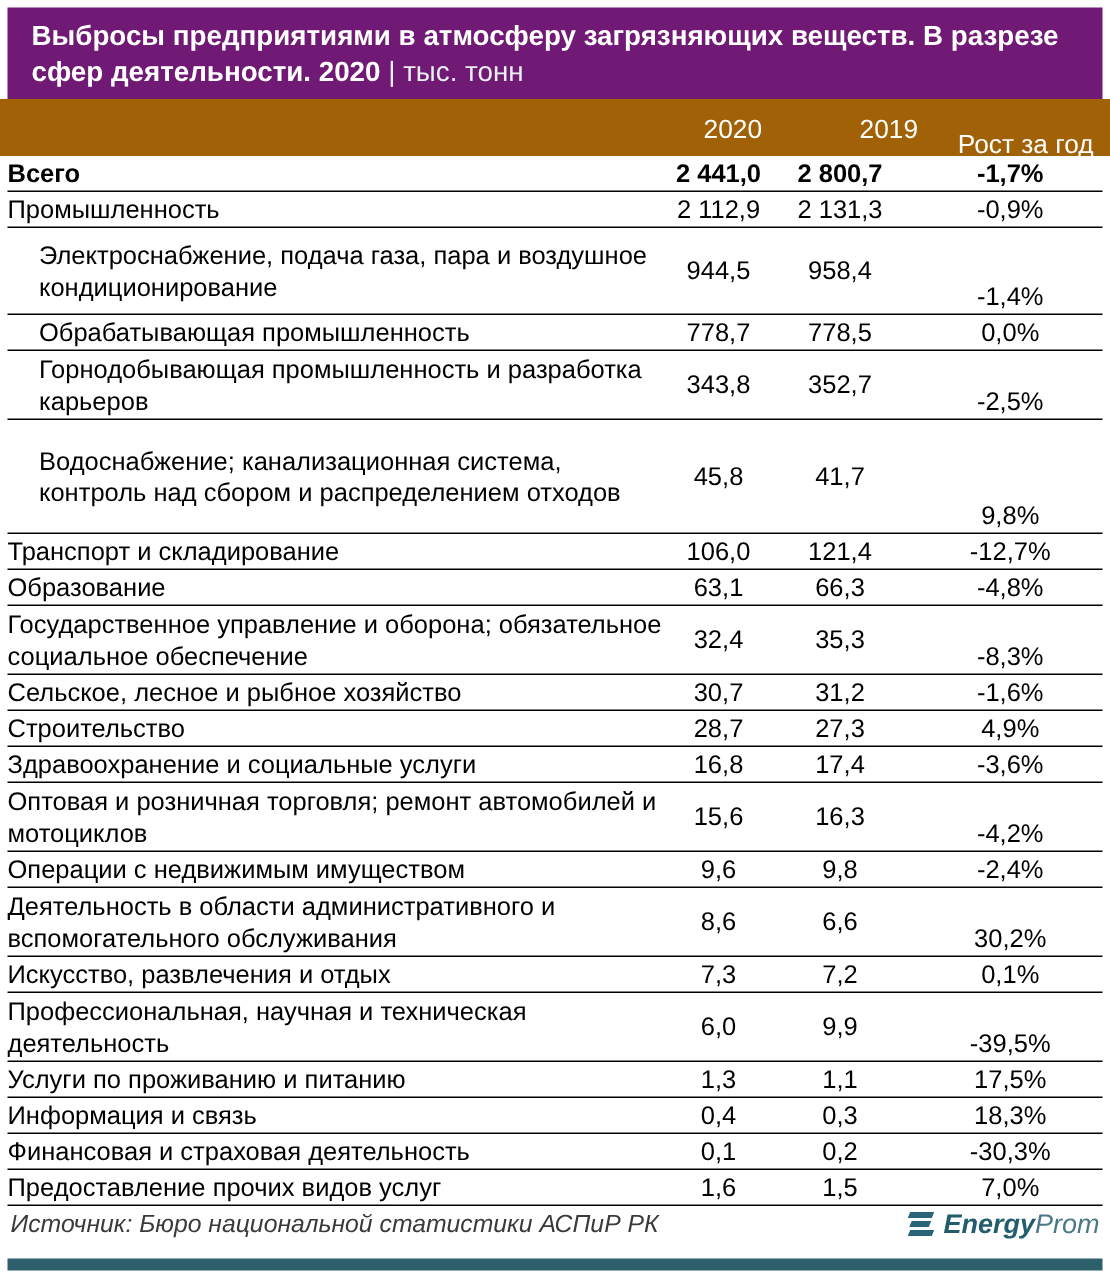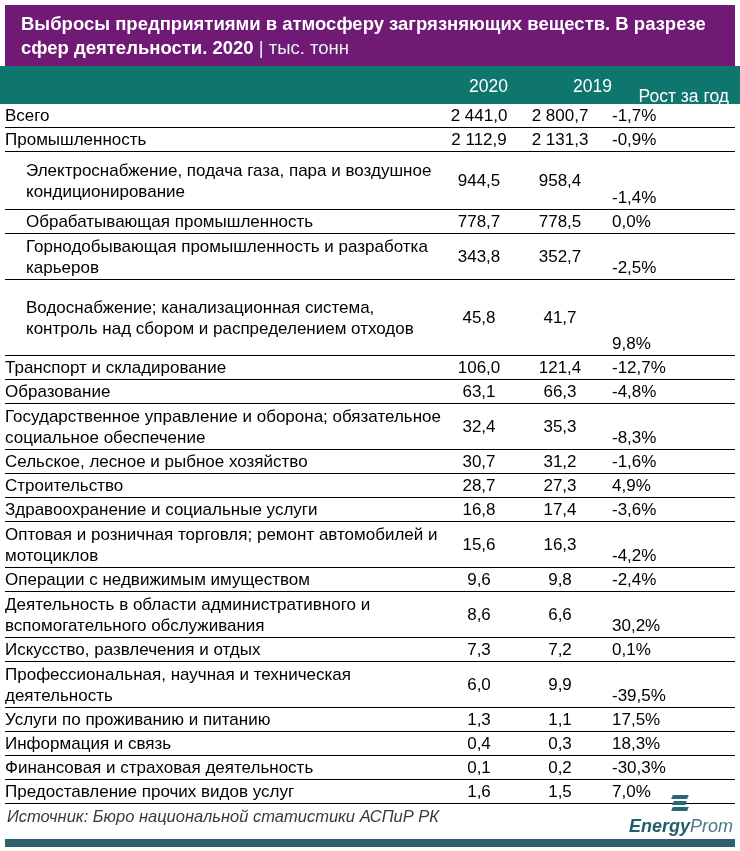--- a/index.html
+++ b/index.html
@@ -16,21 +16,21 @@
     background: #701a75;
     color: #ffffff;
     padding: 7px 16px 6px 16px;
     font-size: 18.5px;
     font-weight: bold;
     line-height: 24px;
     min-height: 60px;
   }
   .title-bar .unit, .title-bar .sep { font-weight: normal; color: #e8f0f2; }
   .col-header {
-    background: #0f766e;
+    background: #a16207;
     height: 38px;
     margin: 0 -5px;
   }
   .col-header-inner {
     width: 730px;
     margin-left: 5px;
     height: 100%;
     display: grid;
     grid-template-columns: 445px 58px 104px 123px;
     align-items: center;
@@ -46,39 +46,39 @@
     font-size: 17px;
     line-height: 21px;
   }
   table.data td {
     border-bottom: 1.5px solid #000;
     padding: 1px 0;
   }
   td.name  { padding-left: 3px; padding-right: 8px; vertical-align: middle; }
   tr.indent td.name { padding-left: 21px; }
   td.num    { text-align: center; vertical-align: middle; }
-  td.growth { text-align: left; vertical-align: bottom; padding-right: 6px; padding-bottom: 2px; }
+  td.growth { text-align: center; vertical-align: bottom; padding-right: 6px; padding-bottom: 2px; }
   tr.h1  { height: 22px; }
   tr.h2  { height: 46px; margin-left: 16px; }
   tr.h2x { height: 58px; }
   tr.h3  { height: 76px; }
-  tr.bold { font-weight: normal; }
+  tr.bold { font-weight: bold; }
   .footer {
     display: flex;
     justify-content: space-between;
     align-items: center;
     padding: 6px 2px 16px 2px;
     height: 34px;
   }
   .source {
     font-style: italic;
     font-size: 16.5px;
     color: #3a3a3a;
   }
-  .logo { display: flex; align-items: center; gap: 5px; flex-direction: column; }
+  .logo { display: flex; align-items: center; gap: 5px; }
   .logo-icon { display: flex; flex-direction: column; gap: 2px; padding-right: 2px; }
   .logo-icon .bar {
     width: 16px; height: 4px;
     background: #2a6577;
     transform: skewX(-22deg);
   }
   .logo-icon .bar.mid { width: 13px; margin-left: 1px; }
   .logo-text { font-size: 18px; font-style: italic; }
   .logo-text .b { font-weight: bold; color: #235d6d; }
   .logo-text .r { font-weight: normal; color: #4b7886; }

